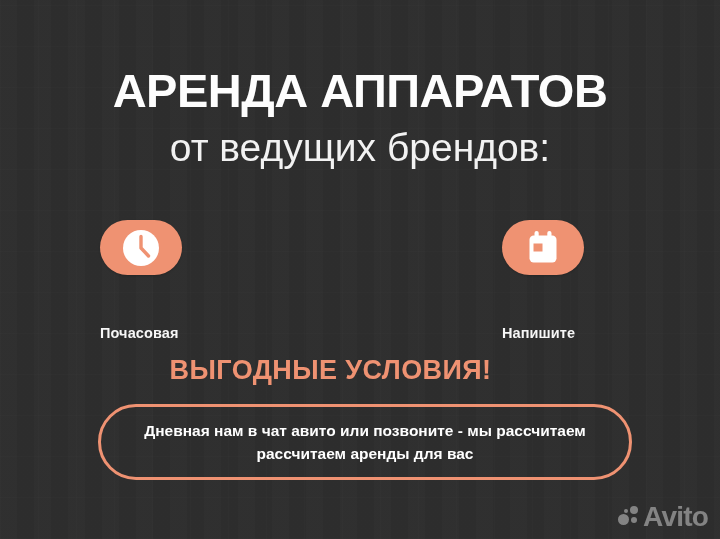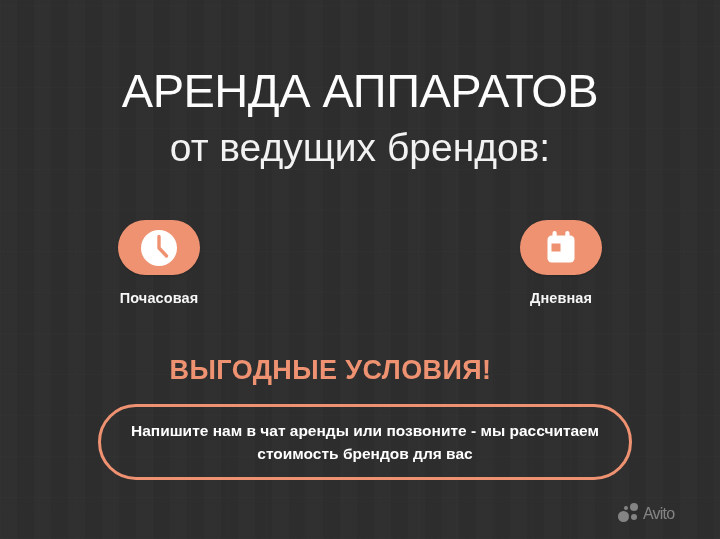--- a/index.html
+++ b/index.html
@@ -25,21 +25,21 @@
 
   
   .headline {
     position: absolute;
     left: 0;
     top: 66px;
     width: 720px;
     text-align: center;
     color: #fdfdfd;
     font-size: 47px;
-    font-weight: normal;
+    font-weight: bold;
     letter-spacing: -0.5px;
     line-height: 1.06;
     white-space: nowrap;
   }
   .subhead {
     position: absolute;
     left: 0;
     top: 126px;
     width: 720px;
     text-align: center;
@@ -57,21 +57,22 @@
     top: 220px;
     width: 520px;
     display: flex;
     justify-content: space-between;
     align-items: flex-start;
   }
   .icon-cell {
     width: 118px;
     display: flex;
     flex-direction: column;
-    align-items: center;
+    align-items: flex-start;
+    gap: 35px;
   }
   .pill {
     width: 82px;
     height: 55px;
     border-radius: 28px;
     background: #ef9272;
     display: flex;
     align-items: center;
     justify-content: center;
     box-shadow: 0 1px 2px rgba(0,0,0,0.18);
@@ -142,22 +143,22 @@
     display: block;
     border-radius: 50%;
     background: #d8d8d8;
   }
   .d1 { width: 11px; height: 11px; left: 0px;  top: 8px; }
   .d2 { width: 8px;  height: 8px;  left: 12px; top: 0px; }
   .d3 { width: 6px;  height: 6px;  left: 13px; top: 11px; }
   .d4 { width: 4px;  height: 4px;  left: 6px;  top: 3px; }
   .avito-word {
     color: #d8d8d8;
-    font-size: 16px;
-    font-weight: normal;
+    font-size: 28px;
+    font-weight: bold;
     letter-spacing: -0.8px;
     line-height: 1;
   }
 </style>
 </head>
 <body>
 
 <div id="poster">
 
   <div class="headline">АРЕНДА АППАРАТОВ</div>
@@ -177,33 +178,33 @@
 
     <div class="icon-cell">
       <div class="pill">
         <svg width="42" height="42" viewBox="0 0 42 42">
           <rect x="12.5" y="4" width="4.2" height="8" rx="2.1" fill="#ffffff"></rect>
           <rect x="25.3" y="4" width="4.2" height="8" rx="2.1" fill="#ffffff"></rect>
           <rect x="7.5" y="8.5" width="27" height="27" rx="4.2" fill="#ffffff"></rect>
           <rect x="11.5" y="16.5" width="9" height="8" fill="#ef9272"></rect>
         </svg>
       </div>
-      <div class="icon-label">Дневная</div>
+      <div class="icon-label">Напишите</div>
     </div>
 
 
 
   </div>
 
   <div class="offer">ВЫГОДНЫЕ УСЛОВИЯ!</div>
 
   <div class="cta-box">
     <div class="cta-text">
-      <span>Напишите нам в чат аренды или позвоните - мы рассчитаем</span><br>
-      <span>стоимость брендов  для вас</span>
+      <span>Дневная нам в чат авито или позвоните - мы рассчитаем</span><br>
+      <span>рассчитаем аренды  для вас</span>
     </div>
   </div>
 
   <div class="avito">
     <div class="avito-dots">
       <i class="d1"></i>
         <i class="d2"></i>
         <i class="d3"></i>
         <i class="d4"></i>
     </div>

